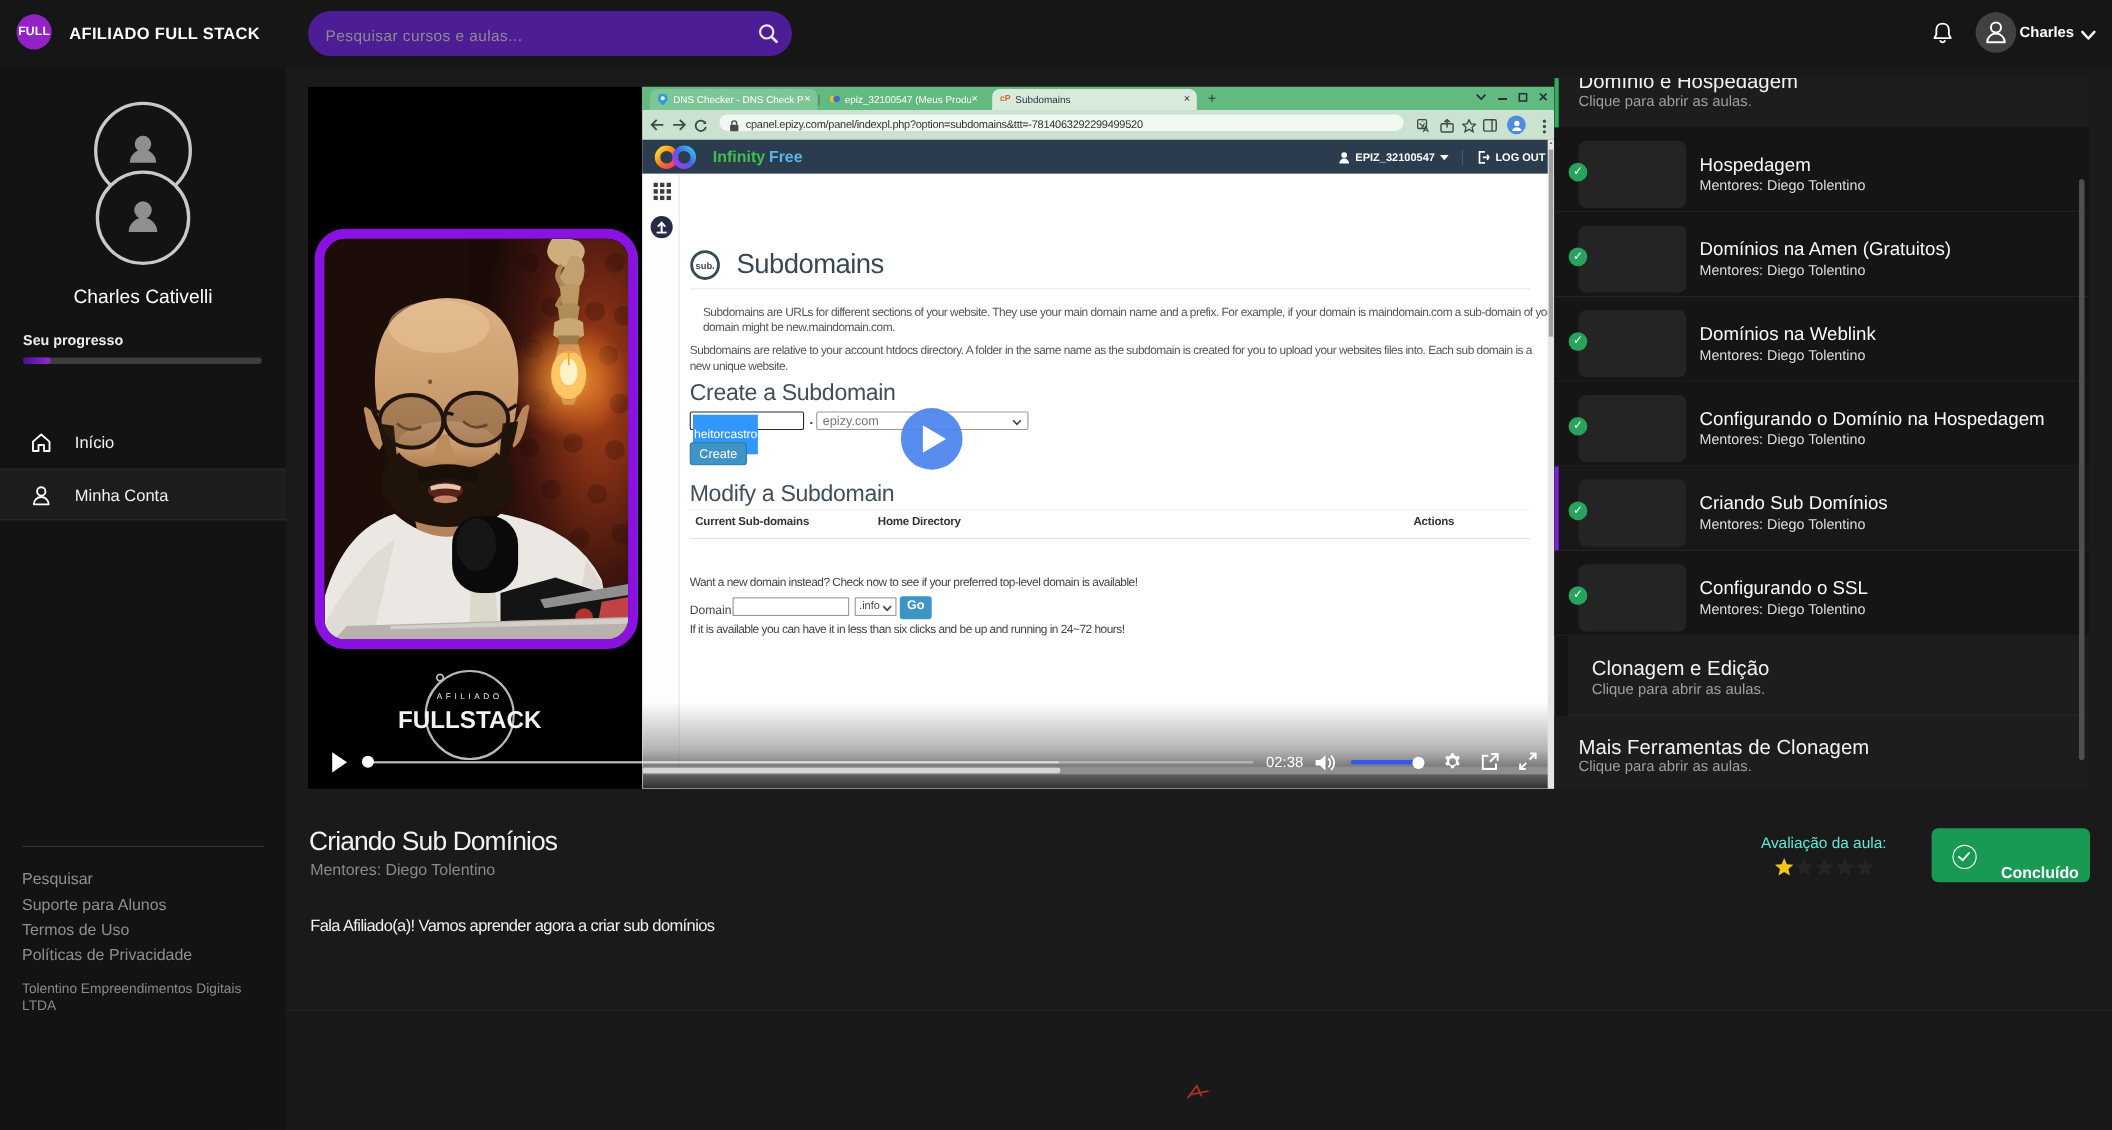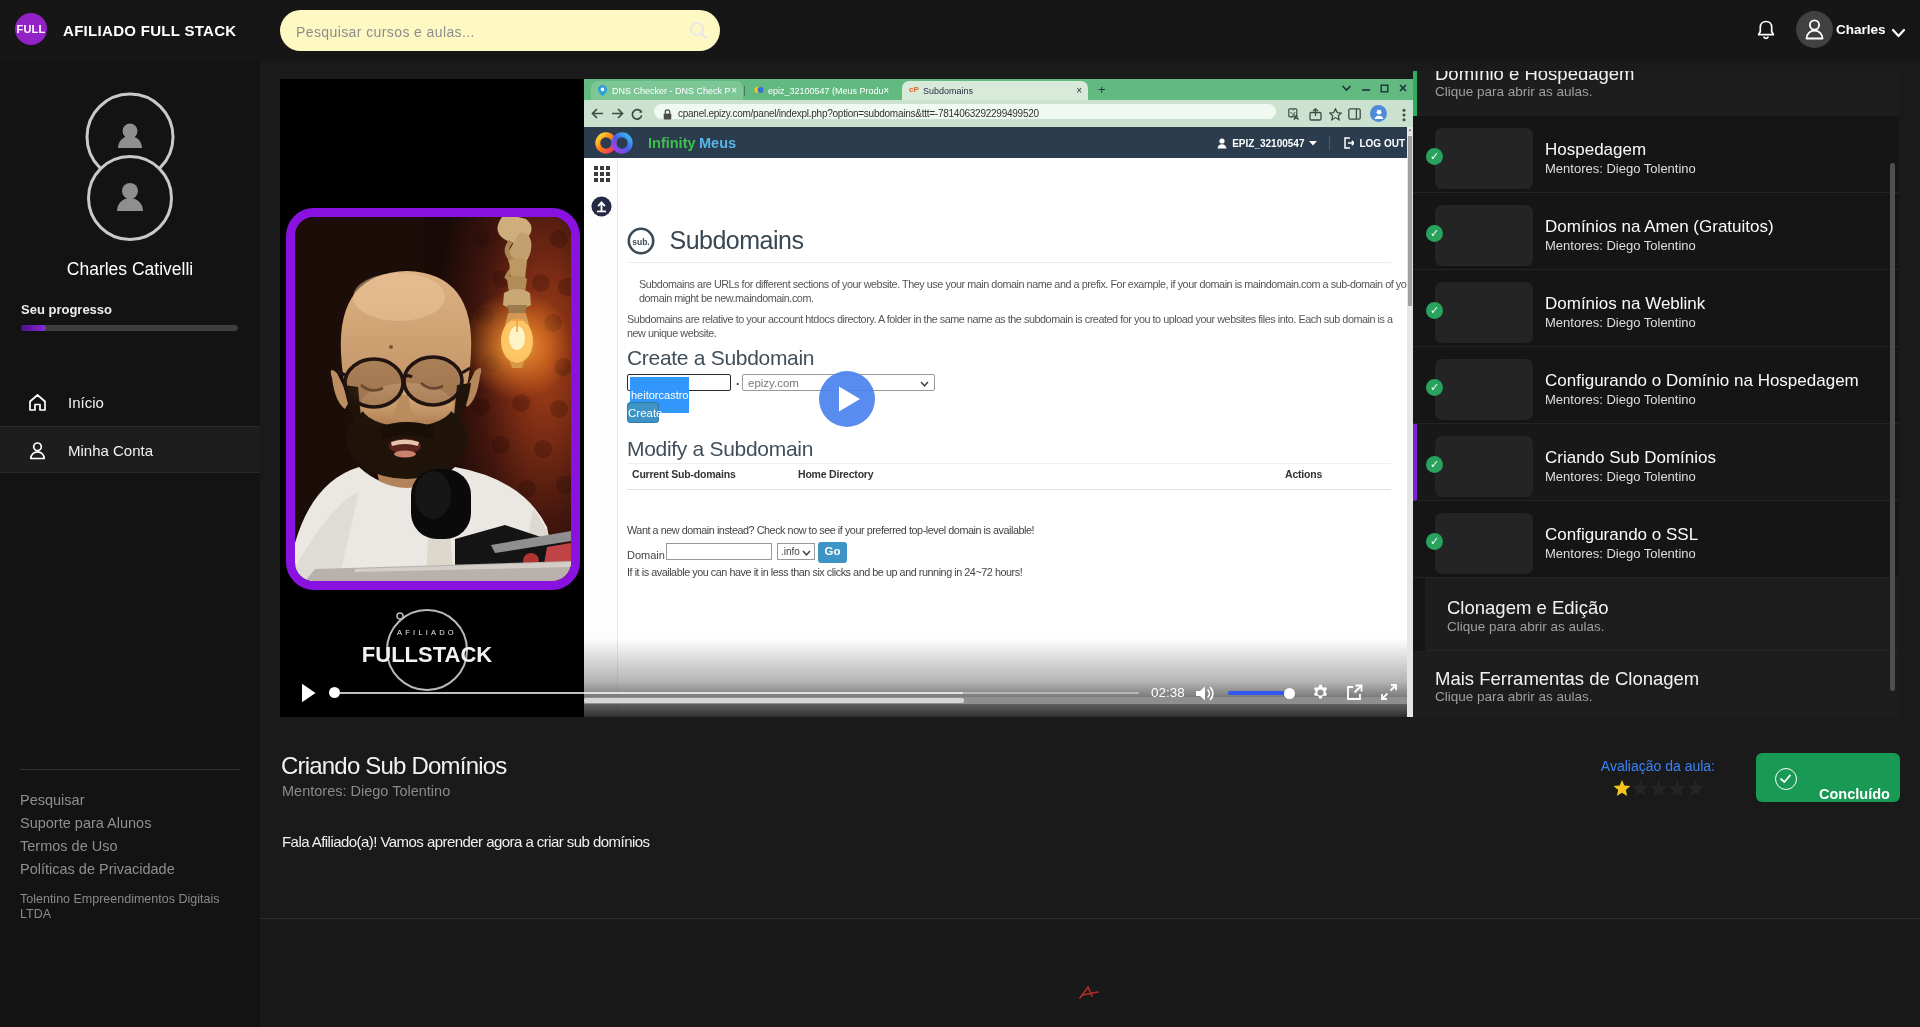--- a/index.html
+++ b/index.html
@@ -7,21 +7,21 @@
   html,body { width:1920px; height:1027px; overflow:hidden; background:#1a1a1a; }
   #app { position:relative; width:1920px; height:1027px; background:#1a1a1a; overflow:hidden;
          font-family:"Liberation Sans", sans-serif; }
   .abs { position:absolute; }
 
   
   #topbar { position:absolute; left:0; top:0; width:1920px; height:61px; background:#161616; z-index:30; }
   #logo-circ { position:absolute; left:15px; top:13px; width:32px; height:32px; border-radius:50%;
                background:#9222c6; color:#fff; font-size:11px; font-weight:bold; text-align:center; line-height:32px; letter-spacing:.2px;}
   #brand { position:absolute; left:63px; top:22px; color:#fff; font-size:15px; font-weight:bold; letter-spacing:.3px; }
-  #search { position:absolute; left:280px; top:10px; width:440px; height:41px; border-radius:21px; background:#fef9c3; }
+  #search { position:absolute; left:280px; top:10px; width:440px; height:41px; border-radius:21px; background:#4c1d95; }
   #search .ph { position:absolute; left:16px; top:14px; font-size:14px; color:#8d8d8d; letter-spacing:.4px;}
   #search svg { position:absolute; right:12px; top:11px; }
   #bell { position:absolute; left:1755px; top:19px; }
   #avatar-top { position:absolute; left:1796px; top:11px; width:37px; height:37px; border-radius:50%; background:#414141; }
   #uname { position:absolute; left:1836px; top:22px; color:#fff; font-size:13.5px; font-weight:bold; }
   #chev { position:absolute; left:1891px; top:24px; }
 
   
   #leftbar { position:absolute; left:0; top:61px; width:260px; height:966px; background:#131313; z-index:20; }
   .avwrap { position:absolute; left:0; top:0; width:260px; }
@@ -85,21 +85,21 @@
   #subh svg { vertical-align:middle; }
   #subh span { margin-left:10px; font-size:25px; letter-spacing:-0.5px; color:#394753; vertical-align:middle; }
   #subh-line { position:absolute; left:0; top:104px; width:764px; height:1px; background:#ececec; }
   .cpp { position:absolute; left:0; color:#555; font-size:10.8px; letter-spacing:-0.45px; line-height:14px; white-space:nowrap; }
   #cpmain h2 { position:absolute; left:0; font-size:21px; font-weight:normal; color:#414e5a; letter-spacing:-0.3px; }
   #sub-input { position:absolute; left:0; top:216px; width:104px; height:17px; border:1.5px solid #2a2a2a; border-radius:2px; background:#fff; }
   #sub-input span { position:absolute; left:2px; top:1.5px; font-size:11px; color:#fff; background:#3297fd; padding:12px 1px; }
   #sub-dot { position:absolute; left:109px; top:216px; color:#333; font-weight:bold; font-size:12px; }
   #sub-select { position:absolute; left:115px; top:216px; width:193px; height:17px; border:1px solid #999; border-radius:2px; background:#fff; color:#777; font-size:11.5px; padding:1.5px 0 0 5px; }
   #sub-select svg { position:absolute; right:5px; top:5.5px; }
-  #btn-create { position:absolute; left:0; top:244px; width:32px; height:21px; background:#3d94c5; border:1px solid #2e7ba8; border-radius:3px; color:#fff; font-size:11.5px; text-align:center; line-height:20px; }
+  #btn-create { position:absolute; left:0; top:244px; width:52px; height:21px; background:#3d94c5; border:1px solid #2e7ba8; border-radius:3px; color:#fff; font-size:11.5px; text-align:center; line-height:20px; }
   .th { position:absolute; color:#333; font-size:10.5px; font-weight:bold; letter-spacing:-0.2px; }
   #table-line { position:absolute; left:0; top:331px; width:764px; height:1px; background:#e3e3e3; }
   #dom-row { position:absolute; left:0; top:387px; height:20px; }
   #dom-input { position:absolute; left:39px; top:-2px; width:106px; height:17px; border:1px solid #999; background:#fff; }
   #dom-select { position:absolute; left:150px; top:-2px; width:38px; height:17px; border:1px solid #999; color:#444; font-size:10px; padding:2px 0 0 3px; background:#fff; }
   #dom-select svg { position:absolute; right:3px; top:6px; }
   #btn-go { position:absolute; left:191px; top:-3px; width:29px; height:21px; background:#3d94c5; border-radius:3px; color:#fff; font-size:11.5px; font-weight:bold; text-align:center; line-height:19px; }
   #cpfade { position:absolute; left:0; top:480px; width:829px; height:79px;
             background:linear-gradient(180deg, rgba(255,255,255,0) 0%, rgba(120,120,120,.55) 55%, rgba(30,30,30,.92) 100%); }
   #hscroll { position:absolute; left:0; top:539px; width:829px; height:7px; background:#8f8f8f; }
@@ -121,21 +121,21 @@
   #c-volslider { position:absolute; left:948px; top:13px; width:60px; height:3.5px; background:#3457ee; border-radius:2px; }
   #c-volknob { position:absolute; left:1004px; top:9.5px; width:11px; height:11px; border-radius:50%; background:#fff; }
   #c-gear { position:absolute; left:1032px; top:6px; }
   #c-pip { position:absolute; left:1066px; top:6px; }
   #c-fs { position:absolute; left:1100px; top:5px; }
 
   
   #lesson-title { position:absolute; left:281px; top:752px; color:#f2f2f2; font-size:24px; font-weight:500; letter-spacing:-0.8px; }
   #lesson-ment { position:absolute; left:282px; top:783px; color:#8a8a8a; font-size:14.5px; }
   #lesson-desc { position:absolute; left:282px; top:833px; color:#f0f0f0; font-size:15px; letter-spacing:-0.55px; }
-  #aval { position:absolute; left:1600px; top:758px; width:115px; text-align:right; color:#3b82f6; font-size:14px; }
+  #aval { position:absolute; left:1600px; top:758px; width:115px; text-align:right; color:#5eead4; font-size:14px; }
   #stars { position:absolute; left:1613px; top:779px; }
   #btn-done { position:absolute; left:1756px; top:753px; width:144px; height:49px; border-radius:6px; background:#189a55; }
   #btn-done .ck { position:absolute; left:19px; top:15px; width:22px; height:22px; border-radius:50%; border:1.5px solid #fff; }
   #btn-done .tx { position:absolute; left:63px; top:17px; color:#fff; font-size:14.5px; font-weight:bold;margin-top:16px; }
 
   
   #lessons { position:absolute; left:1413px; top:71px; width:486px; height:647px; background:#151515; overflow:hidden; z-index:6; }
   .sect { position:relative; background:#1d1d1d; border-left:4px solid #2fae60; }
   .sect h3 { color:#f2f2f2; font-size:18.5px; font-weight:normal; }
   .sect p, .litem p { color:#9f9f9f; font-size:13.5px; }
@@ -435,21 +435,21 @@
             <linearGradient id="inf2" x1="1" y1="0" x2="0" y2="1">
                 <stop offset="0%" stop-color="#37c3f0"></stop>
                 <stop offset="50%" stop-color="#4560e8"></stop>
                 <stop offset="100%" stop-color="#b03ae8"></stop>
               </linearGradient>
           </defs>
           <circle cx="13" cy="11" r="8.2" fill="none" stroke="url(#inf1)" stroke-width="5"></circle>
           <circle cx="29" cy="11" r="8.2" fill="none" stroke="url(#inf2)" stroke-width="5"></circle>
         </svg>
         <span id="if-t1">Infinity</span>
-          <span id="if-t2">Meus</span>
+          <span id="if-t2">Free</span>
         <div id="if-right">
           <svg width="10" height="11" viewBox="0 0 10 11">
               <circle cx="5" cy="3" r="2.6" fill="#fff"></circle>
               <path d="M0.6 10.6 a4.4 4.4 0 0 1 8.8 0 Z" fill="#fff"></path>
             </svg>
           <span class="if-user">EPIZ_32100547</span>
           <svg width="8" height="6" viewBox="0 0 8 6">
               <polygon points="0,1 8,1 4,5.6" fill="#fff"></polygon>
             </svg>
           <span class="if-sep"></span>

